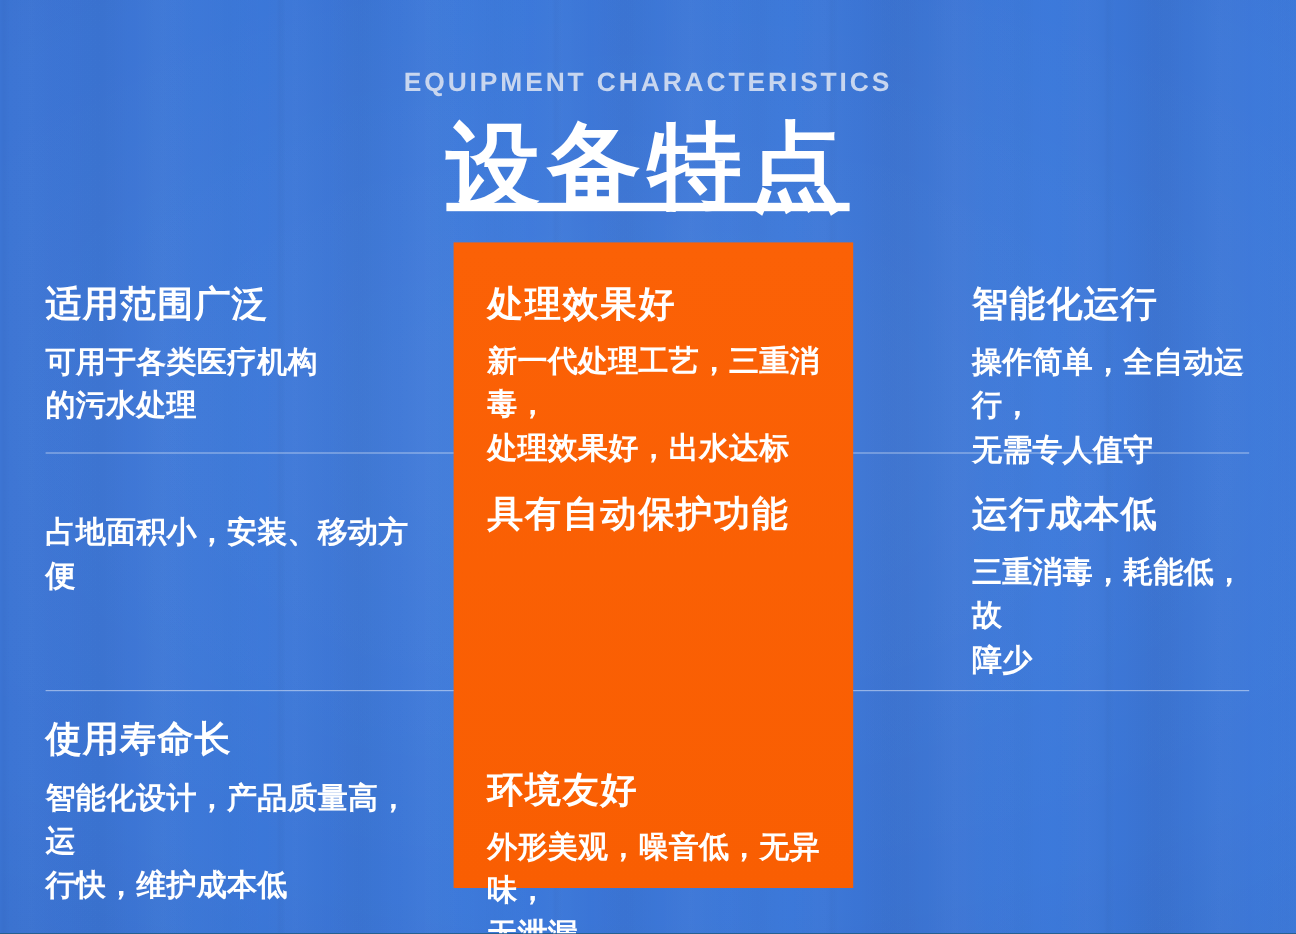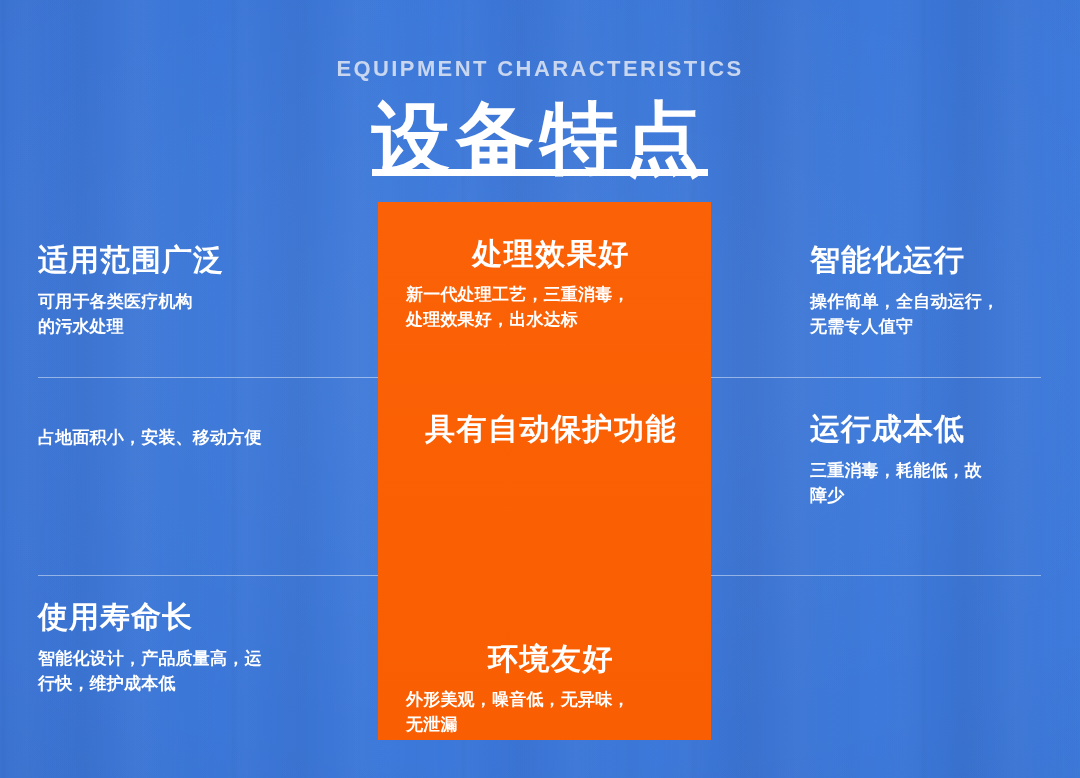--- a/index.html
+++ b/index.html
@@ -116,36 +116,36 @@
   .cell .c-title {
     font-size: 30px;
     font-weight: bold;
     color: #ffffff;
     letter-spacing: 1px;
     line-height: 1.1;
     white-space: nowrap;
   }
   .cell .c-body {
     margin-top: 14px;
-    font-size: 17px;
+    font-size: 25px;
     font-weight: bold;
     color: #ffffff;
     line-height: 1.45;
     letter-spacing: 0.2px;
     white-space: pre-line;
   }
-  .cell.center .c-title { letter-spacing: 1.5px; text-align: center; }
+  .cell.center .c-title { letter-spacing: 1.5px; }
   .cell.center .c-body { margin-top: 13px; }
 
   
   .col-left  { left: 38px;  width: 320px; }
   .col-mid   { left: 406px; width: 290px; }
   .col-right { left: 810px; width: 250px; }
 
-  .row1 { top: 243px; }
+  .row1 { top: 237px; }
   .row2 { top: 412px; }
   .row3 { top: 600px; }
 
   .row1.col-mid  { top: 237px; }
   .row2.col-mid  { top: 412px; }
   .row3.col-mid  { top: 600px; margin-top: 42px; }
 
   
   .divider {
     position: absolute;

